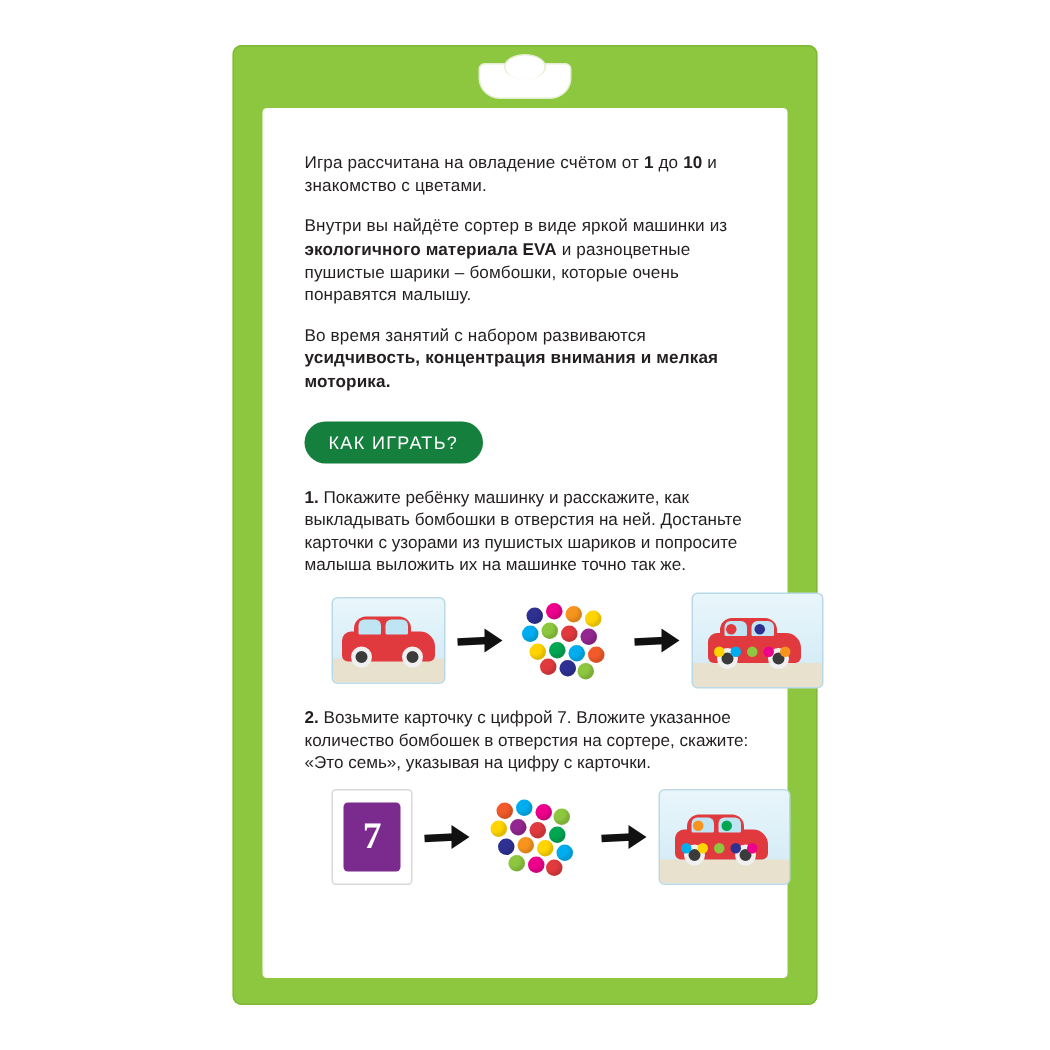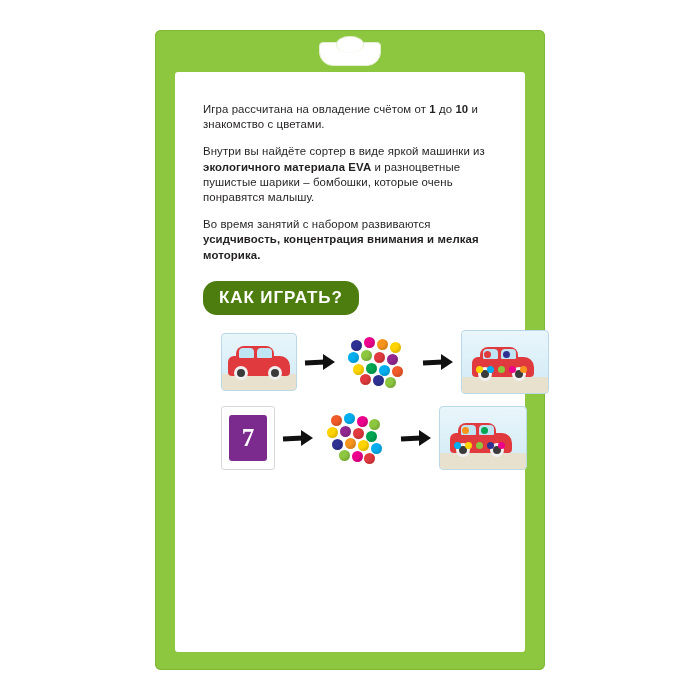--- a/index.html
+++ b/index.html
@@ -82,24 +82,24 @@
     margin-bottom: 12px;
     letter-spacing: 0.1px;
   }
   .para b { font-weight: bold; }
 
   .badge-row {
     margin: 18px 0 16px 0;
   }
   .badge {
     display: inline-block;
-    background: #4d7c0f;
+    background: #15803d;
     color: #ffffff;
-    font-size: 17px;
-    font-weight: bold;
+    font-size: 12px;
+    font-weight: normal;
     letter-spacing: 0.9px;
     padding: 7px 16px 7px 16px;
     border-radius: 14px;
   }
 
   .step {
     font-size: 11.4px;
     line-height: 15.2px;
     color: #231f20;
     margin-bottom: 10px;
@@ -275,20 +275,23 @@
         </div>
 
         <div class="para">
           <span>Во время занятий с набором развиваются </span><b>усидчивость, концентрация внимания и мелкая моторика.</b>
         </div>
 
         <div class="badge-row">
           <span class="badge">КАК ИГРАТЬ?</span>
         </div>
 
+        <div class="step">
+          <b>1.</b><span> Покажите ребёнку машинку и расскажите, как выкладывать бомбошки в отверстия на ней. Достаньте карточки с узорами из пушистых шариков и попросите малыша выложить их на машинке точно так же.</span>
+        </div>
 
         <div class="figure-row">
 
           <div class="card-photo">
             <div class="ground"></div>
             <div class="car">
               <div class="body"></div>
               <div class="cabin"></div>
               <div class="win1"></div>
               <div class="win2"></div>
@@ -338,20 +341,23 @@
               <div class="dot" style="left:15px; bottom:8px;  background:#00aeef;"></div>
               <div class="dot" style="left:26px; bottom:8px;  background:#8dc63f;"></div>
               <div class="dot" style="left:37px; bottom:8px;  background:#ec008c;"></div>
               <div class="dot" style="left:48px; bottom:8px;  background:#f7941e;"></div>
               <div class="dot" style="left:12px; bottom:23px; background:#e03a3e;"></div>
               <div class="dot" style="left:31px; bottom:23px; background:#2e3192;"></div>
             </div>
           </div>
         </div>
 
+        <div class="step">
+          <b>2.</b><span> Возьмите карточку с цифрой 7. Вложите указанное количество бомбошек в отверстия на сортере, скажите: «Это семь», указывая на цифру с карточки.</span>
+        </div>
 
         <div class="figure-row">
 
           <div class="num-card">
             <div class="chip">7</div>
           </div>
 
           <div class="arrow">
             <div class="shaft"></div>
             <div class="head"></div>

